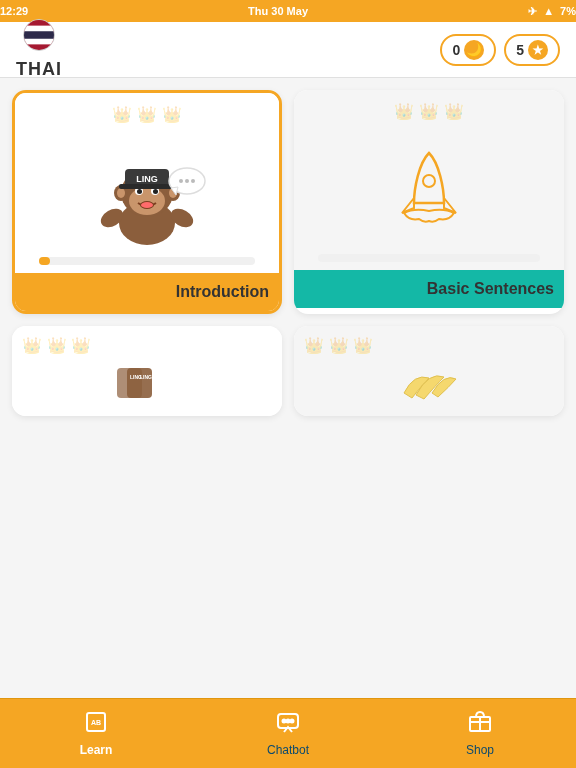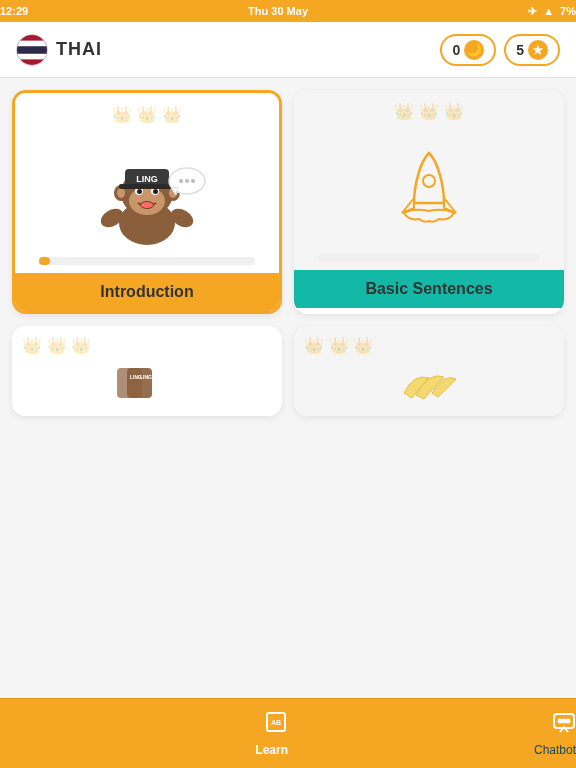--- a/index.html
+++ b/index.html
@@ -37,20 +37,21 @@
       display: flex;
       align-items: center;
       justify-content: space-between;
       padding: 0 16px;
       border-bottom: 1px solid #e0e0e0;
     }
     .header-logo {
       display: flex;
       align-items: center;
       gap: 8px;
+      flex-direction: column;
     }
     .flag {
       width: 32px;
       height: 32px;
       border-radius: 50%;
       overflow: hidden;
       border: 1px solid #ccc;
     }
     .flag-svg {
       width: 100%;
@@ -220,21 +221,21 @@
       margin-top: 8px;
     }
     .card-progress-fill {
       height: 100%;
       background: #f5a623;
       border-radius: 4px;
     }
     .card-label-area {
       background: #f5a623;
       padding: 10px;
-      text-align: center;
+      text-align: right;
     }
     .card-label-area.gray {
       background: #14b8a6;
     }
     .card-label {
       font-size: 16px;
       font-weight: 600;
       color: #333;
     }
 
@@ -247,21 +248,21 @@
       height: 70px;
       background: #f5a623;
       display: flex;
       align-items: center;
       justify-content: space-around;
       border-top: 1px solid #e0960f;
     }
     .nav-item {
       display: flex;
       flex-direction: column;
-      align-items: flex-end;
+      align-items: center;
       gap: 3px;
       cursor: pointer;
       flex: 1;
     }
     .nav-icon {
       font-size: 22px;
       color: white;
     }
     .nav-label {
       font-size: 12px;
@@ -475,13 +476,24 @@
       <svg width="24" height="24" viewBox="0 0 24 24" fill="none" stroke="white" stroke-width="2">
         <rect x="2" y="4" width="20" height="14" rx="3"></rect>
         <path d="M8 22 L12 17 L16 22"></path>
         <circle cx="8" cy="11" r="1.5" fill="white"></circle>
         <circle cx="12" cy="11" r="1.5" fill="white"></circle>
         <circle cx="16" cy="11" r="1.5" fill="white"></circle>
       </svg>
     </span>
     <span class="nav-label">Chatbot</span>
   </div>
+  <div class="nav-item">
+    <span class="nav-icon">
+      <svg width="24" height="24" viewBox="0 0 24 24" fill="none" stroke="white" stroke-width="2">
+        <rect x="2" y="7" width="20" height="14" rx="1"></rect>
+        <path d="M8 7 Q8 2 12 2 Q16 2 16 7"></path>
+        <line x1="2" y1="12" x2="22" y2="12"></line>
+        <line x1="12" y1="7" x2="12" y2="21"></line>
+      </svg>
+    </span>
+    <span class="nav-label">Shop</span>
+  </div>
 </div>
 
 </body></html>

